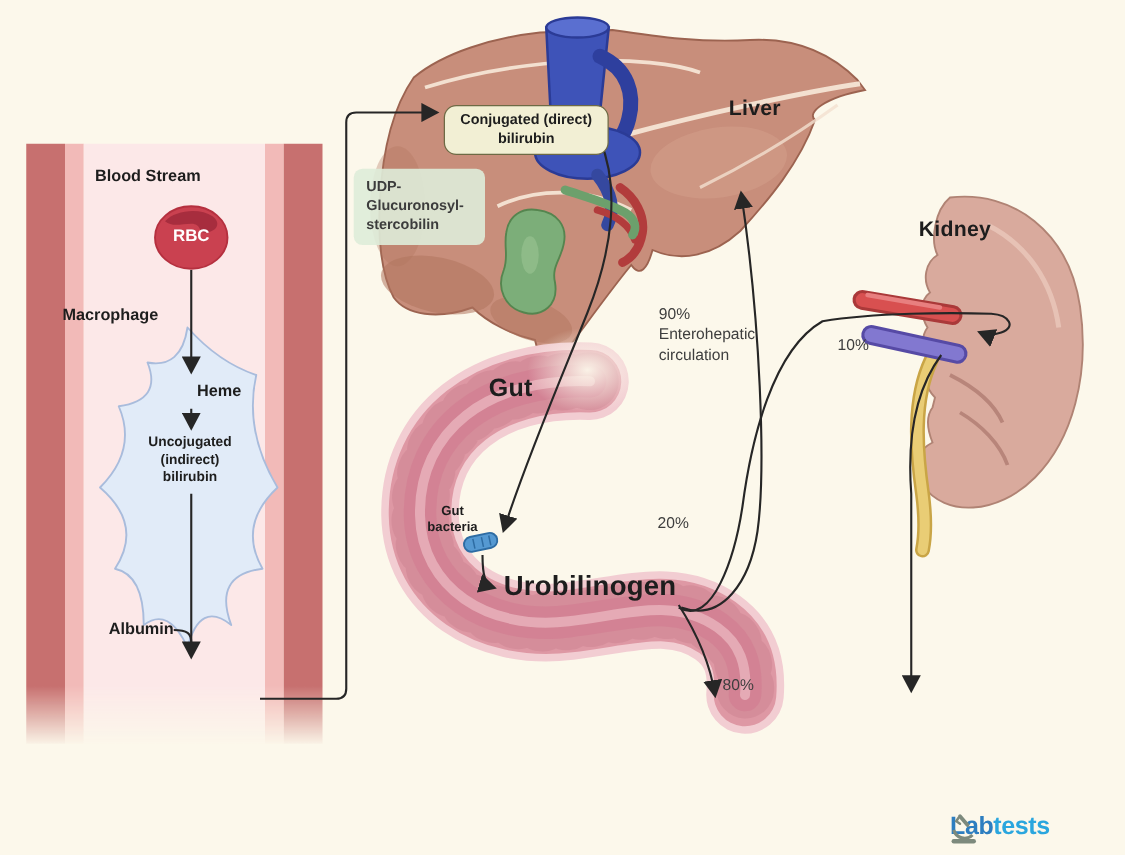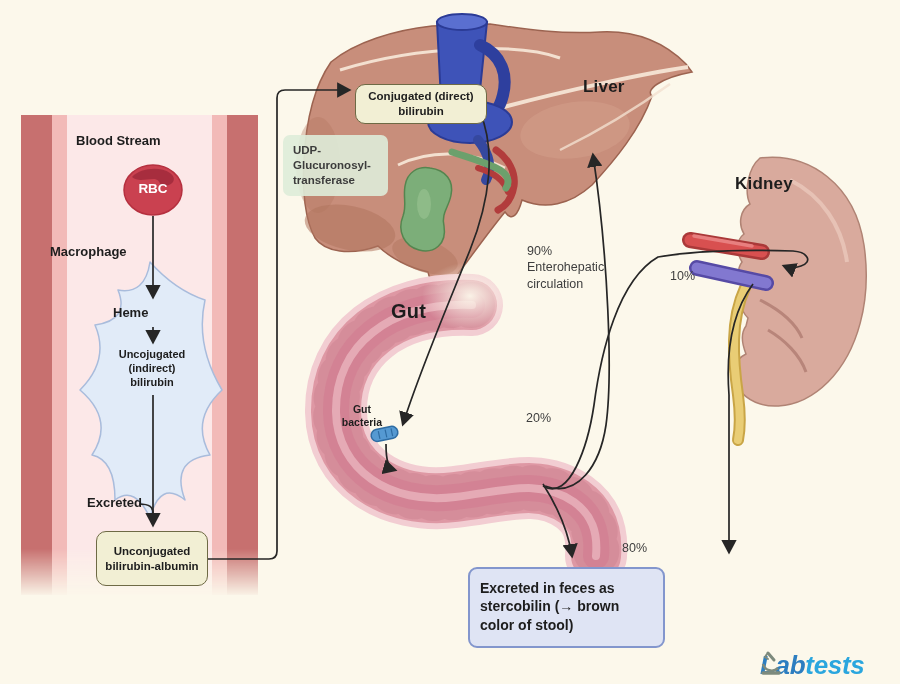--- a/index.html
+++ b/index.html
@@ -12,21 +12,21 @@
   .pct{font-weight:400;color:#3e3e3e;font-size:12.5px;line-height:1.3;}
   .ybox{position:absolute;background:#f2efd4;border:1.5px solid #6e6a45;border-radius:10px;
         display:flex;align-items:center;justify-content:center;text-align:center;
         font-weight:700;font-size:11.5px;line-height:1.3;box-sizing:border-box;}
   .gbox{position:absolute;background:rgba(222,236,217,.9);border-radius:7px;
         font-weight:700;font-size:11.5px;color:#3c3c3c;line-height:1.3;
         padding:8px 6px 0 10px;box-sizing:border-box;}
   .bbox{position:absolute;background:#dfe4f4;border:2px solid #8396cd;border-radius:9px;
         font-weight:700;font-size:14px;line-height:1.32;padding:10px 10px;box-sizing:border-box;}
   .logo{position:absolute;left:760px;top:650px;display:flex;align-items:center;gap:3px;}
-  .logo .txt{font-weight:700;font-size:26px;letter-spacing:-0.3px;font-style:italic;}
+  .logo .txt{font-weight:700;font-size:20px;letter-spacing:-0.3px;}
   .lab{color:#2d7ec0;} .tests{color:#2aa6de;}
 </style>
 </head>
 <body>
 
 <div class="canvas">
 
 <svg width="900" height="684" viewBox="0 0 900 684">
   <defs>
     <marker id="ah" markerWidth="9" markerHeight="9" refX="7" refY="4.5" orient="auto">
@@ -141,49 +141,47 @@
     <path d="M545,486 C578,498 600,465 606,425 C613,375 608,255 593,155" marker-end="url(#ah)"></path>
     <path d="M543,486 C570,502 588,445 594,405 C601,352 618,280 658,257 C700,250 760,250 793,251 C808,252 813,262 801,266 C795,268 789,268 784,266" marker-end="url(#ah)"></path>
     <path d="M543,484 C557,506 568,530 572,556" marker-end="url(#ah)"></path>
     <path d="M753,284 C730,315 726,355 729,395 L729,552" marker-end="url(#ah)"></path>
   </g>
 </svg>
 
 <div class="lbl" style="left:76px;top:133px;">Blood Stream</div>
 <div class="lbl" style="left:130px;top:181px;width:46px;text-align:center;color:#fff;font-size:13.5px;">RBC</div>
 <div class="lbl" style="left:50px;top:244px;">Macrophage</div>
-<div class="lbl" style="left:113px;top:305px;width:80px;text-align:left;">Heme</div>
+<div class="lbl" style="left:113px;top:305px;width:80px;text-align:right;">Heme</div>
 <div class="lbl pre" style="left:102px;top:348px;width:100px;text-align:center;font-size:11px;">Uncojugated
 (indirect)
 bilirubin</div>
-<div class="lbl" style="left:87px;top:495px;">Excreted</div>
-<div class="ybox pre" style="left:96px;top:531px;width:112px;height:55px;">Unconjugated
-bilirubin-albumin</div>
+<div class="lbl" style="left:87px;top:495px;">Albumin</div>
 
 <div class="ybox pre" style="left:355px;top:72px;width:132px;height:40px;margin-top:12px;">Conjugated (direct)
 bilirubin</div>
 <div class="gbox pre" style="left:283px;top:135px;width:105px;height:61px;">UDP-
 Glucuronosyl-
-transferase</div>
+stercobilin</div>
 <div class="lbl big" style="left:583px;top:76px;">Liver</div>
 
 <div class="lbl big" style="left:391px;top:299px;font-size:20px;">Gut</div>
 <div class="lbl pre" style="left:330px;top:403px;width:64px;text-align:center;font-size:10.5px;">Gut
 bacteria</div>
+<div class="lbl" style="left:403px;top:455px;font-size:22px;letter-spacing:.2px;">Urobilinogen</div>
 
 <div class="lbl big" style="left:735px;top:173px;">Kidney</div>
 
 <div class="lbl pct pre" style="left:527px;top:215px;margin-top:28px;">90%
 Enterohepatic
 circulation</div>
 <div class="lbl pct" style="left:670px;top:268px;">10%</div>
 <div class="lbl pct" style="left:526px;top:410px;">20%</div>
-<div class="lbl pct" style="left:578px;top:540px;margin-left:44px;">80%</div>
+<div class="lbl pct" style="left:578px;top:540px;">80%</div>
 
-<div class="bbox" style="left:468px;top:567px;width:197px;height:81px;">Excreted in feces as stercobilin (→ brown color of stool)</div>
 
 <div class="logo">
   <svg width="22" height="26" viewBox="0 0 22 26">
     <path d="M8,3 l6,7" stroke="#7d8a7d" stroke-width="3" stroke-linecap="round" fill="none"></path>
     <path d="M7,4 l-2,3 3,2" stroke="#7d8a7d" stroke-width="2" fill="none" stroke-linecap="round"></path>
     <path d="M3,14 a9,9 0 0 0 15,4" stroke="#7d8a7d" stroke-width="2.5" fill="none"></path>
     <path d="M3,23 h16" stroke="#7d8a7d" stroke-width="3.5" stroke-linecap="round"></path>
   </svg>
   <span class="txt"><span class="lab">Lab</span><span class="tests">tests</span></span>
 </div>

